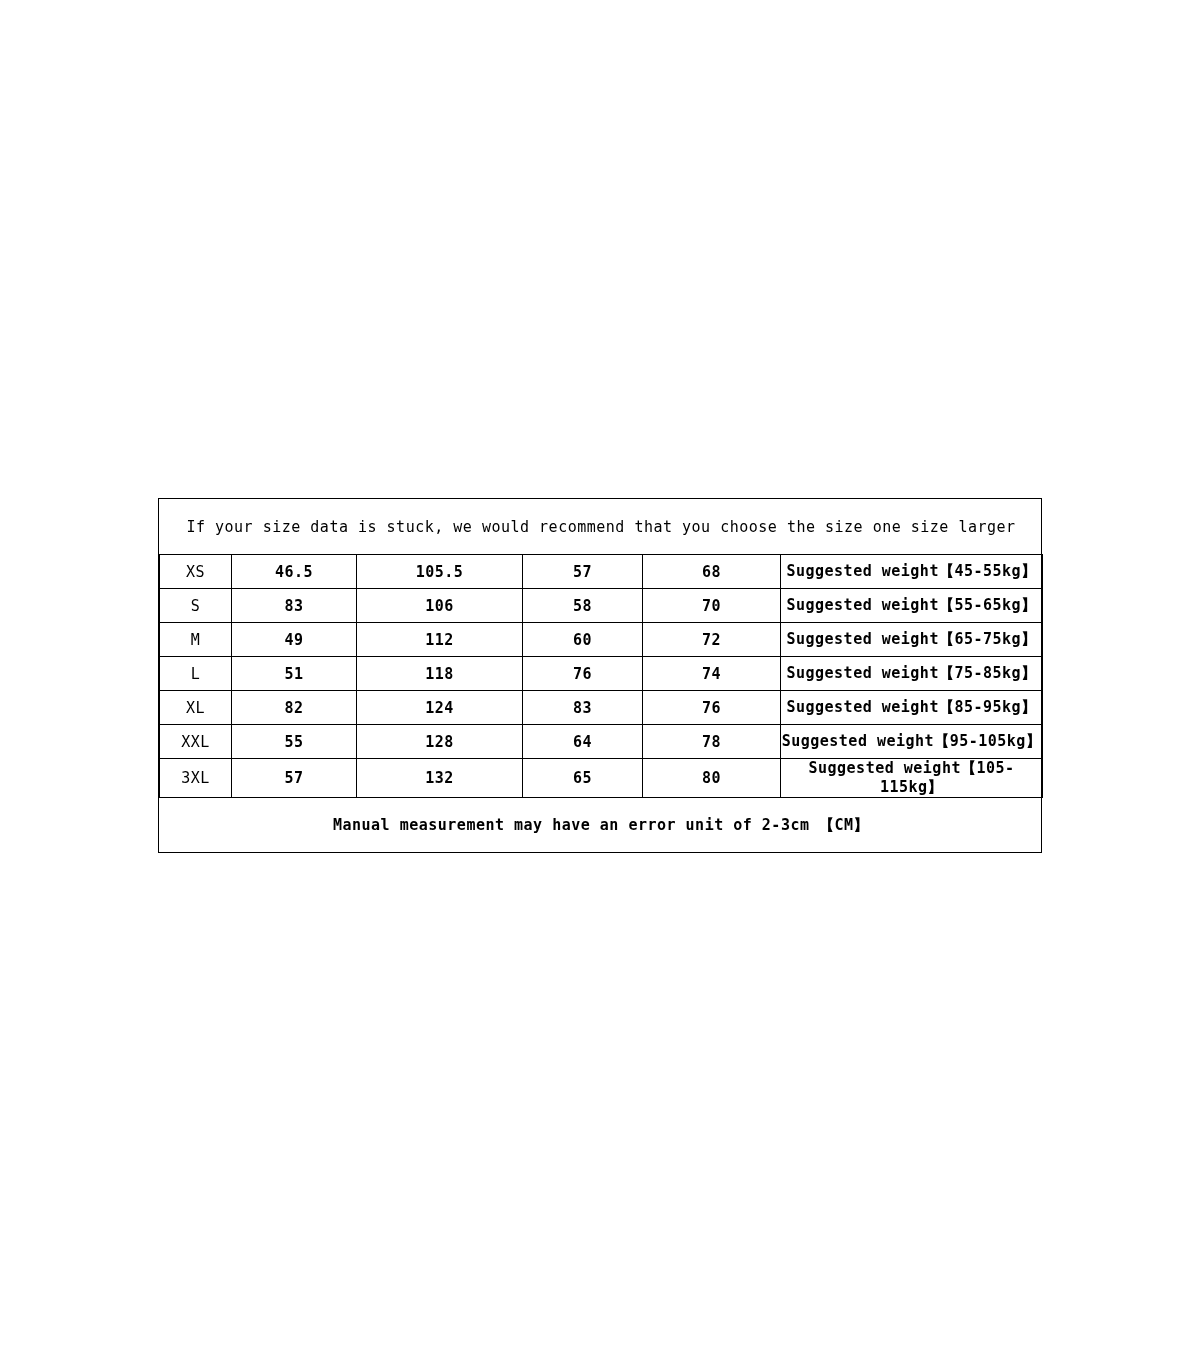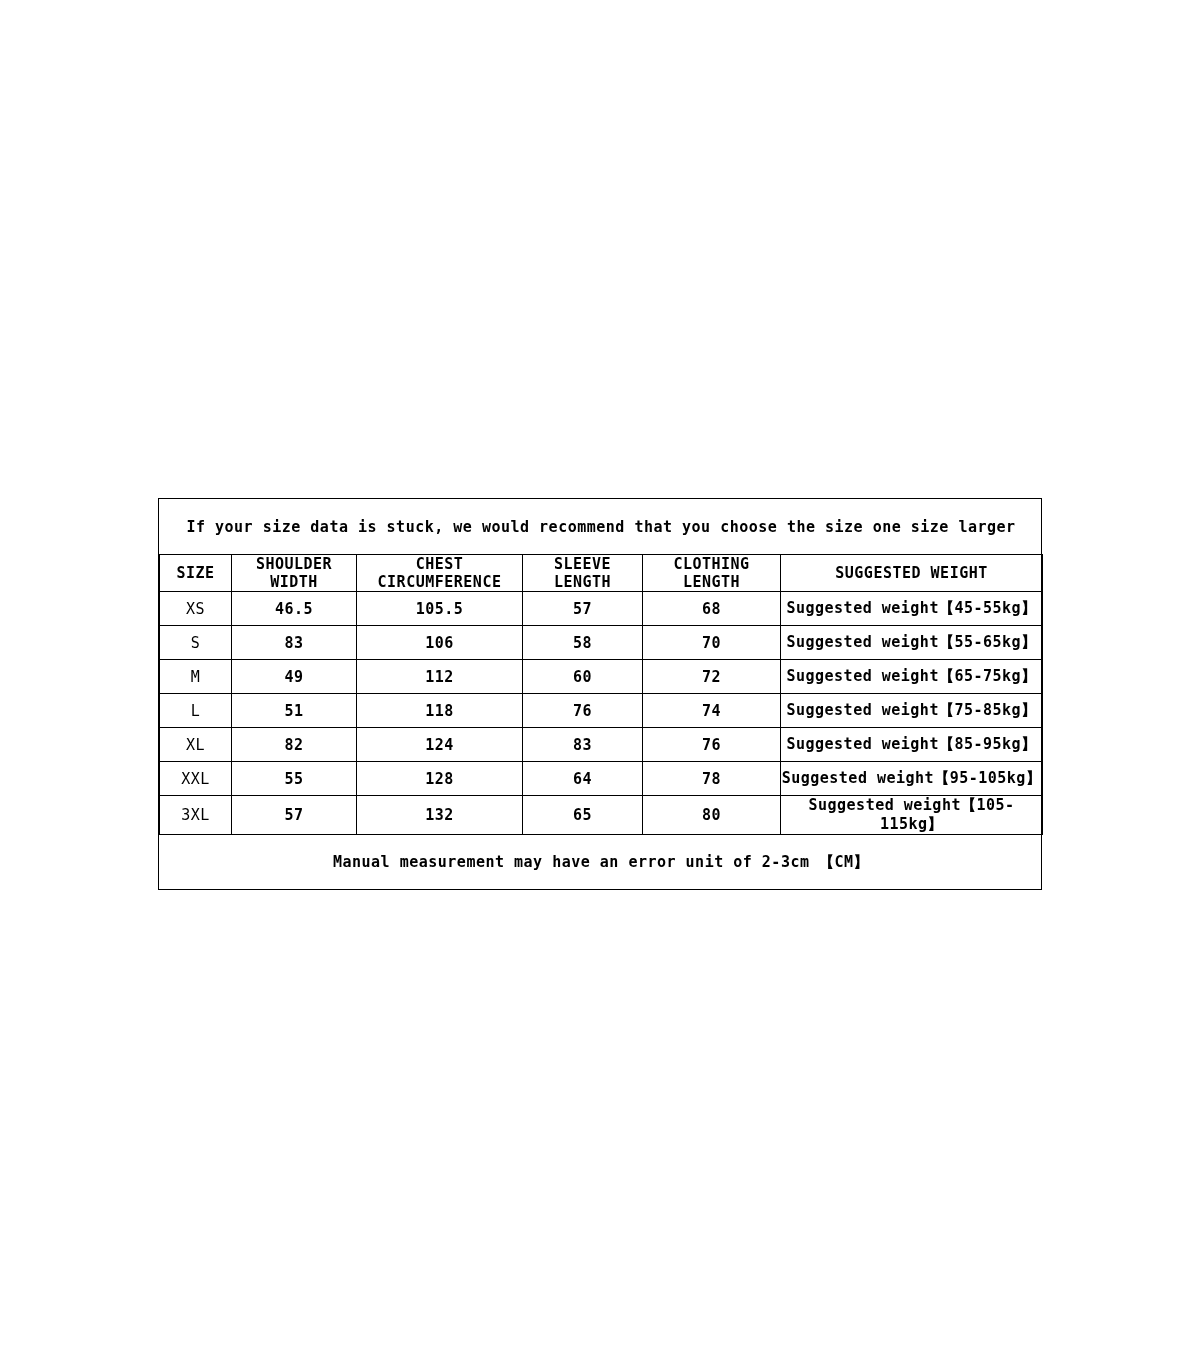--- a/index.html
+++ b/index.html
@@ -35,21 +35,21 @@
     font-size: 15px;
     color: #000;
     padding: 0;
     height: 33px;
     letter-spacing: 0.5px;
   }
   .banner-cell {
     border: none !important;
     border-bottom: 1px solid #000 !important;
     color: #ff0000;
-    font-weight: bold;
+    font-weight: normal;
     font-size: 15.5px;
     height: 55px !important;
     letter-spacing: 0.8px;
     margin-left: 44px;
   }
   .footer-cell {
     border: none !important;
     border-top: 1px solid #000 !important;
     color: #ff0000;
     font-weight: bold;
@@ -91,28 +91,20 @@
       <col class="col-size">
       <col class="col-shoulder">
       <col class="col-chest">
       <col class="col-sleeve">
       <col class="col-clothing">
       <col class="col-weight">
     </colgroup>
     <tbody>
       <tr>
         <td class="banner-cell" colspan="6">If your size data is stuck, we would recommend that you choose the size one size larger</td>
-      </tr>
-      <tr class="header-row">
-        <td>SIZE</td>
-        <td>SHOULDER WIDTH</td>
-        <td>CHEST CIRCUMFERENCE</td>
-        <td>SLEEVE LENGTH</td>
-        <td>CLOTHING LENGTH</td>
-        <td>SUGGESTED WEIGHT</td>
       </tr>
 
       <tr class="body-row">
         <td class="size-cell">XS</td>
         <td>46.5</td>
         <td>105.5</td>
         <td>57</td>
         <td>68</td>
         <td class="weight-cell">Suggested weight【45-55kg】</td>
       </tr>

